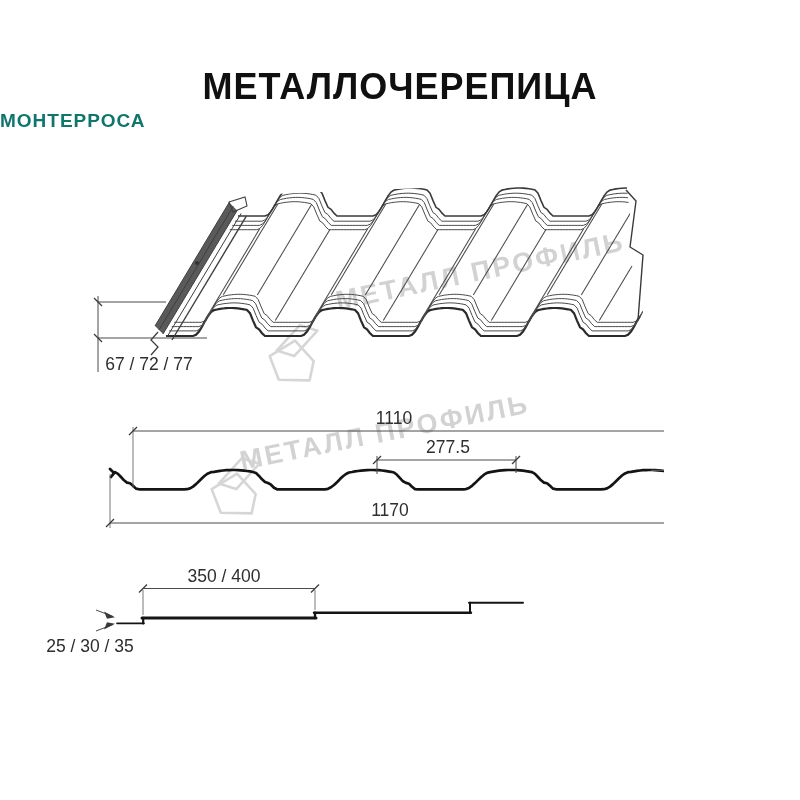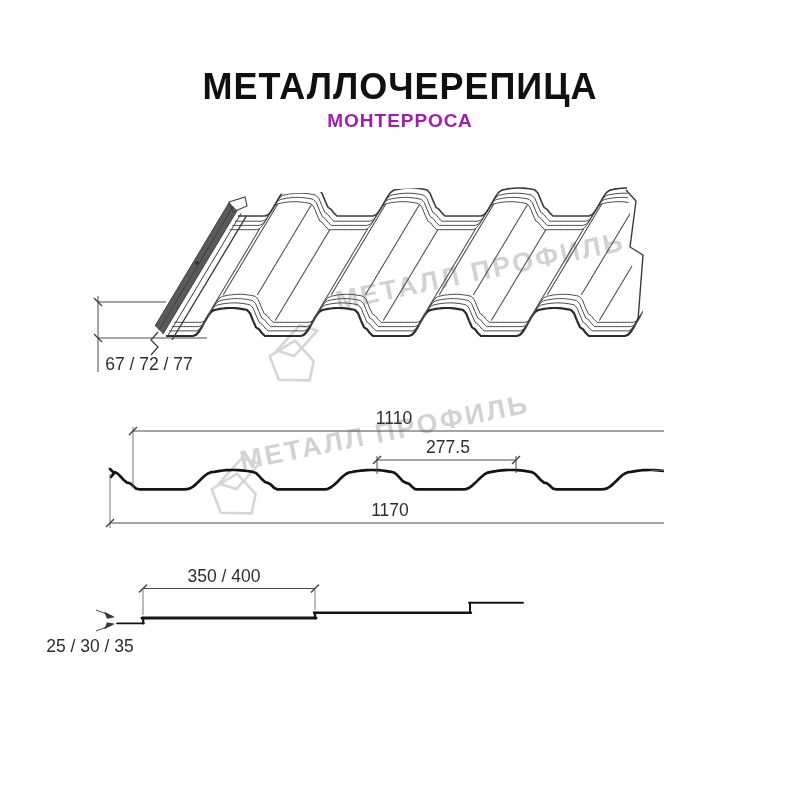--- a/index.html
+++ b/index.html
@@ -1,21 +1,21 @@
 <!DOCTYPE html>
 <html><head>
 <meta charset="utf-8">
 <style>
   html,body{margin:0;padding:0;background:#fff;}
   #page{position:relative;width:664px;height:800px;background:#fff;overflow:hidden;
         font-family:"Liberation Sans",sans-serif;}
   #title{position:absolute;left:0;top:66px;width:800px;text-align:center;
          font-size:36px;font-weight:800;letter-spacing:1px;color:#101010;}
-  #subtitle{position:absolute;left:0;top:110px;width:800px;text-align:center;
-            font-size:19px;font-weight:600;letter-spacing:1px;color:#a21caf;}
+  #subtitle{position:absolute;left:0;top:110px;width:800px;text-align:left;
+            font-size:19px;font-weight:600;letter-spacing:1px;color:#0f766e;}
   svg{position:absolute;left:0;top:0;}
   text.dim{font-family:"Liberation Sans",sans-serif;font-size:17.5px;fill:#2e2e2e;}
   text.wm{font-family:"Liberation Sans",sans-serif;font-size:27px;font-weight:bold;
           letter-spacing:2.5px;fill:#d2d2d2;}
   .dimline{stroke:#4a4a4a;stroke-width:1;fill:none;}
   .extline{stroke:#6a6a6a;stroke-width:0.9;fill:none;}
   .heavy{stroke:#141414;fill:none;stroke-linecap:round;stroke-linejoin:round;}
   .wmstroke{stroke:#d6d6d6;stroke-width:2.6;fill:none;stroke-linejoin:round;}
 </style>
 </head>

